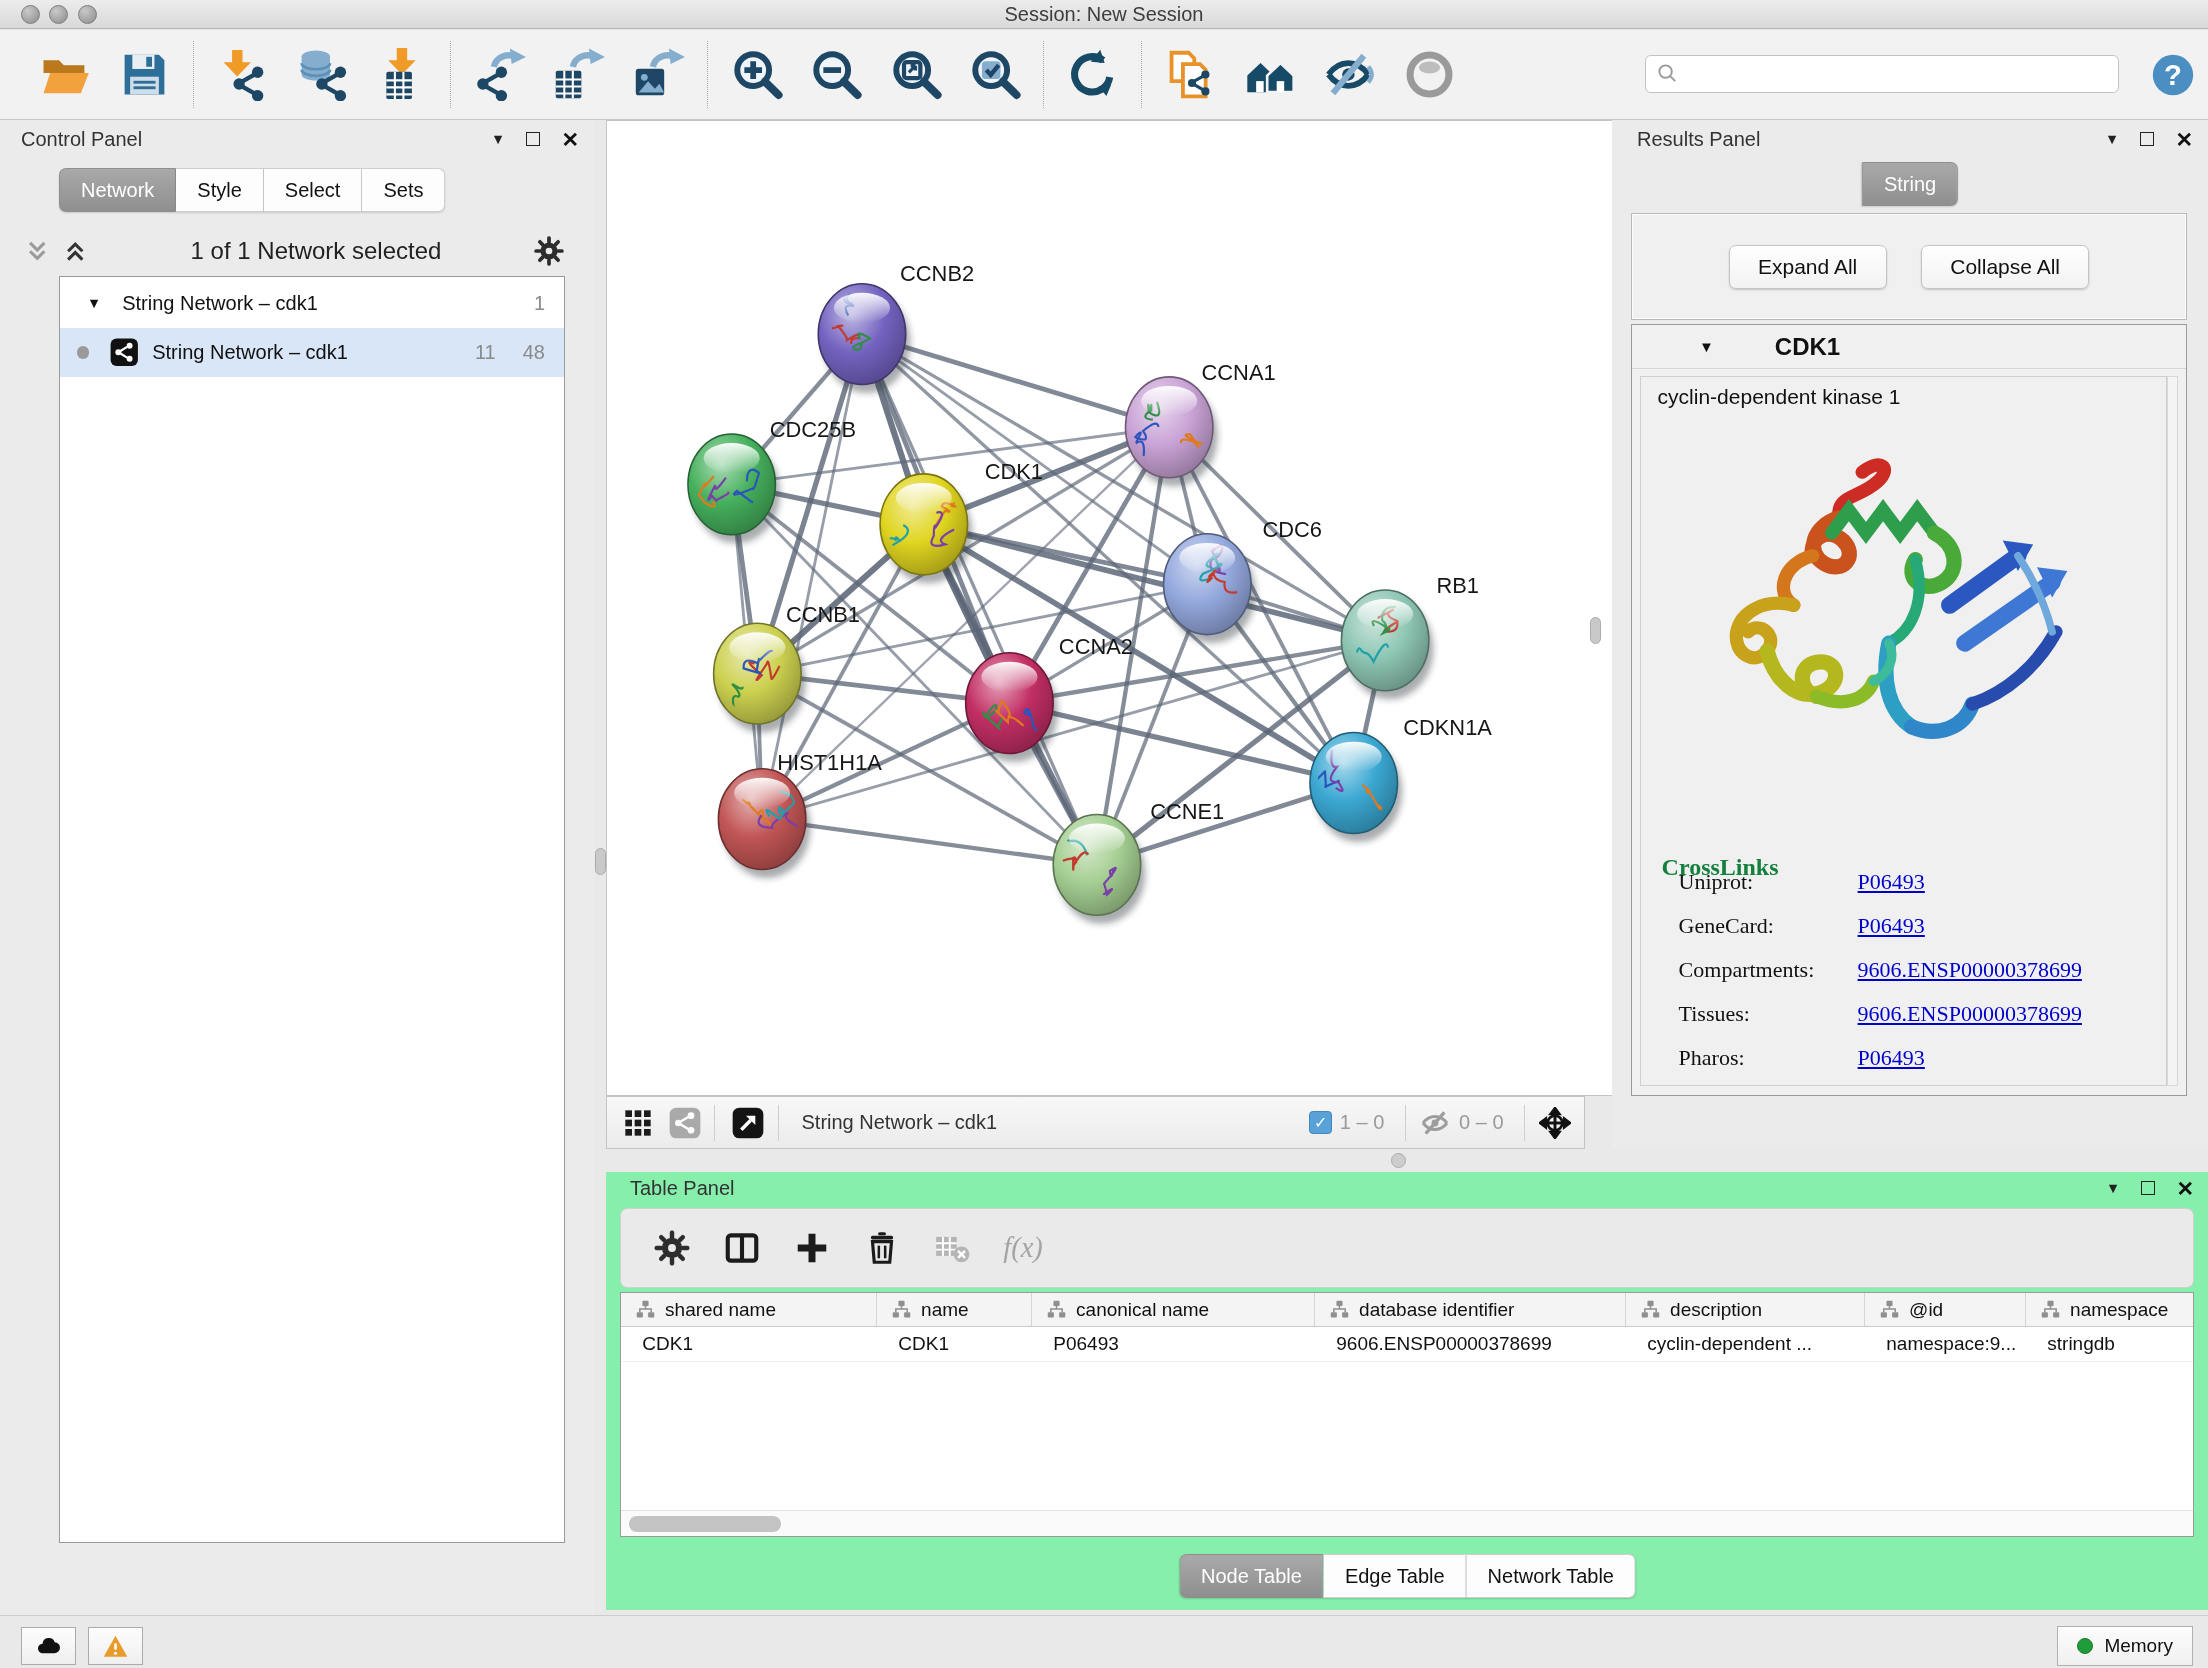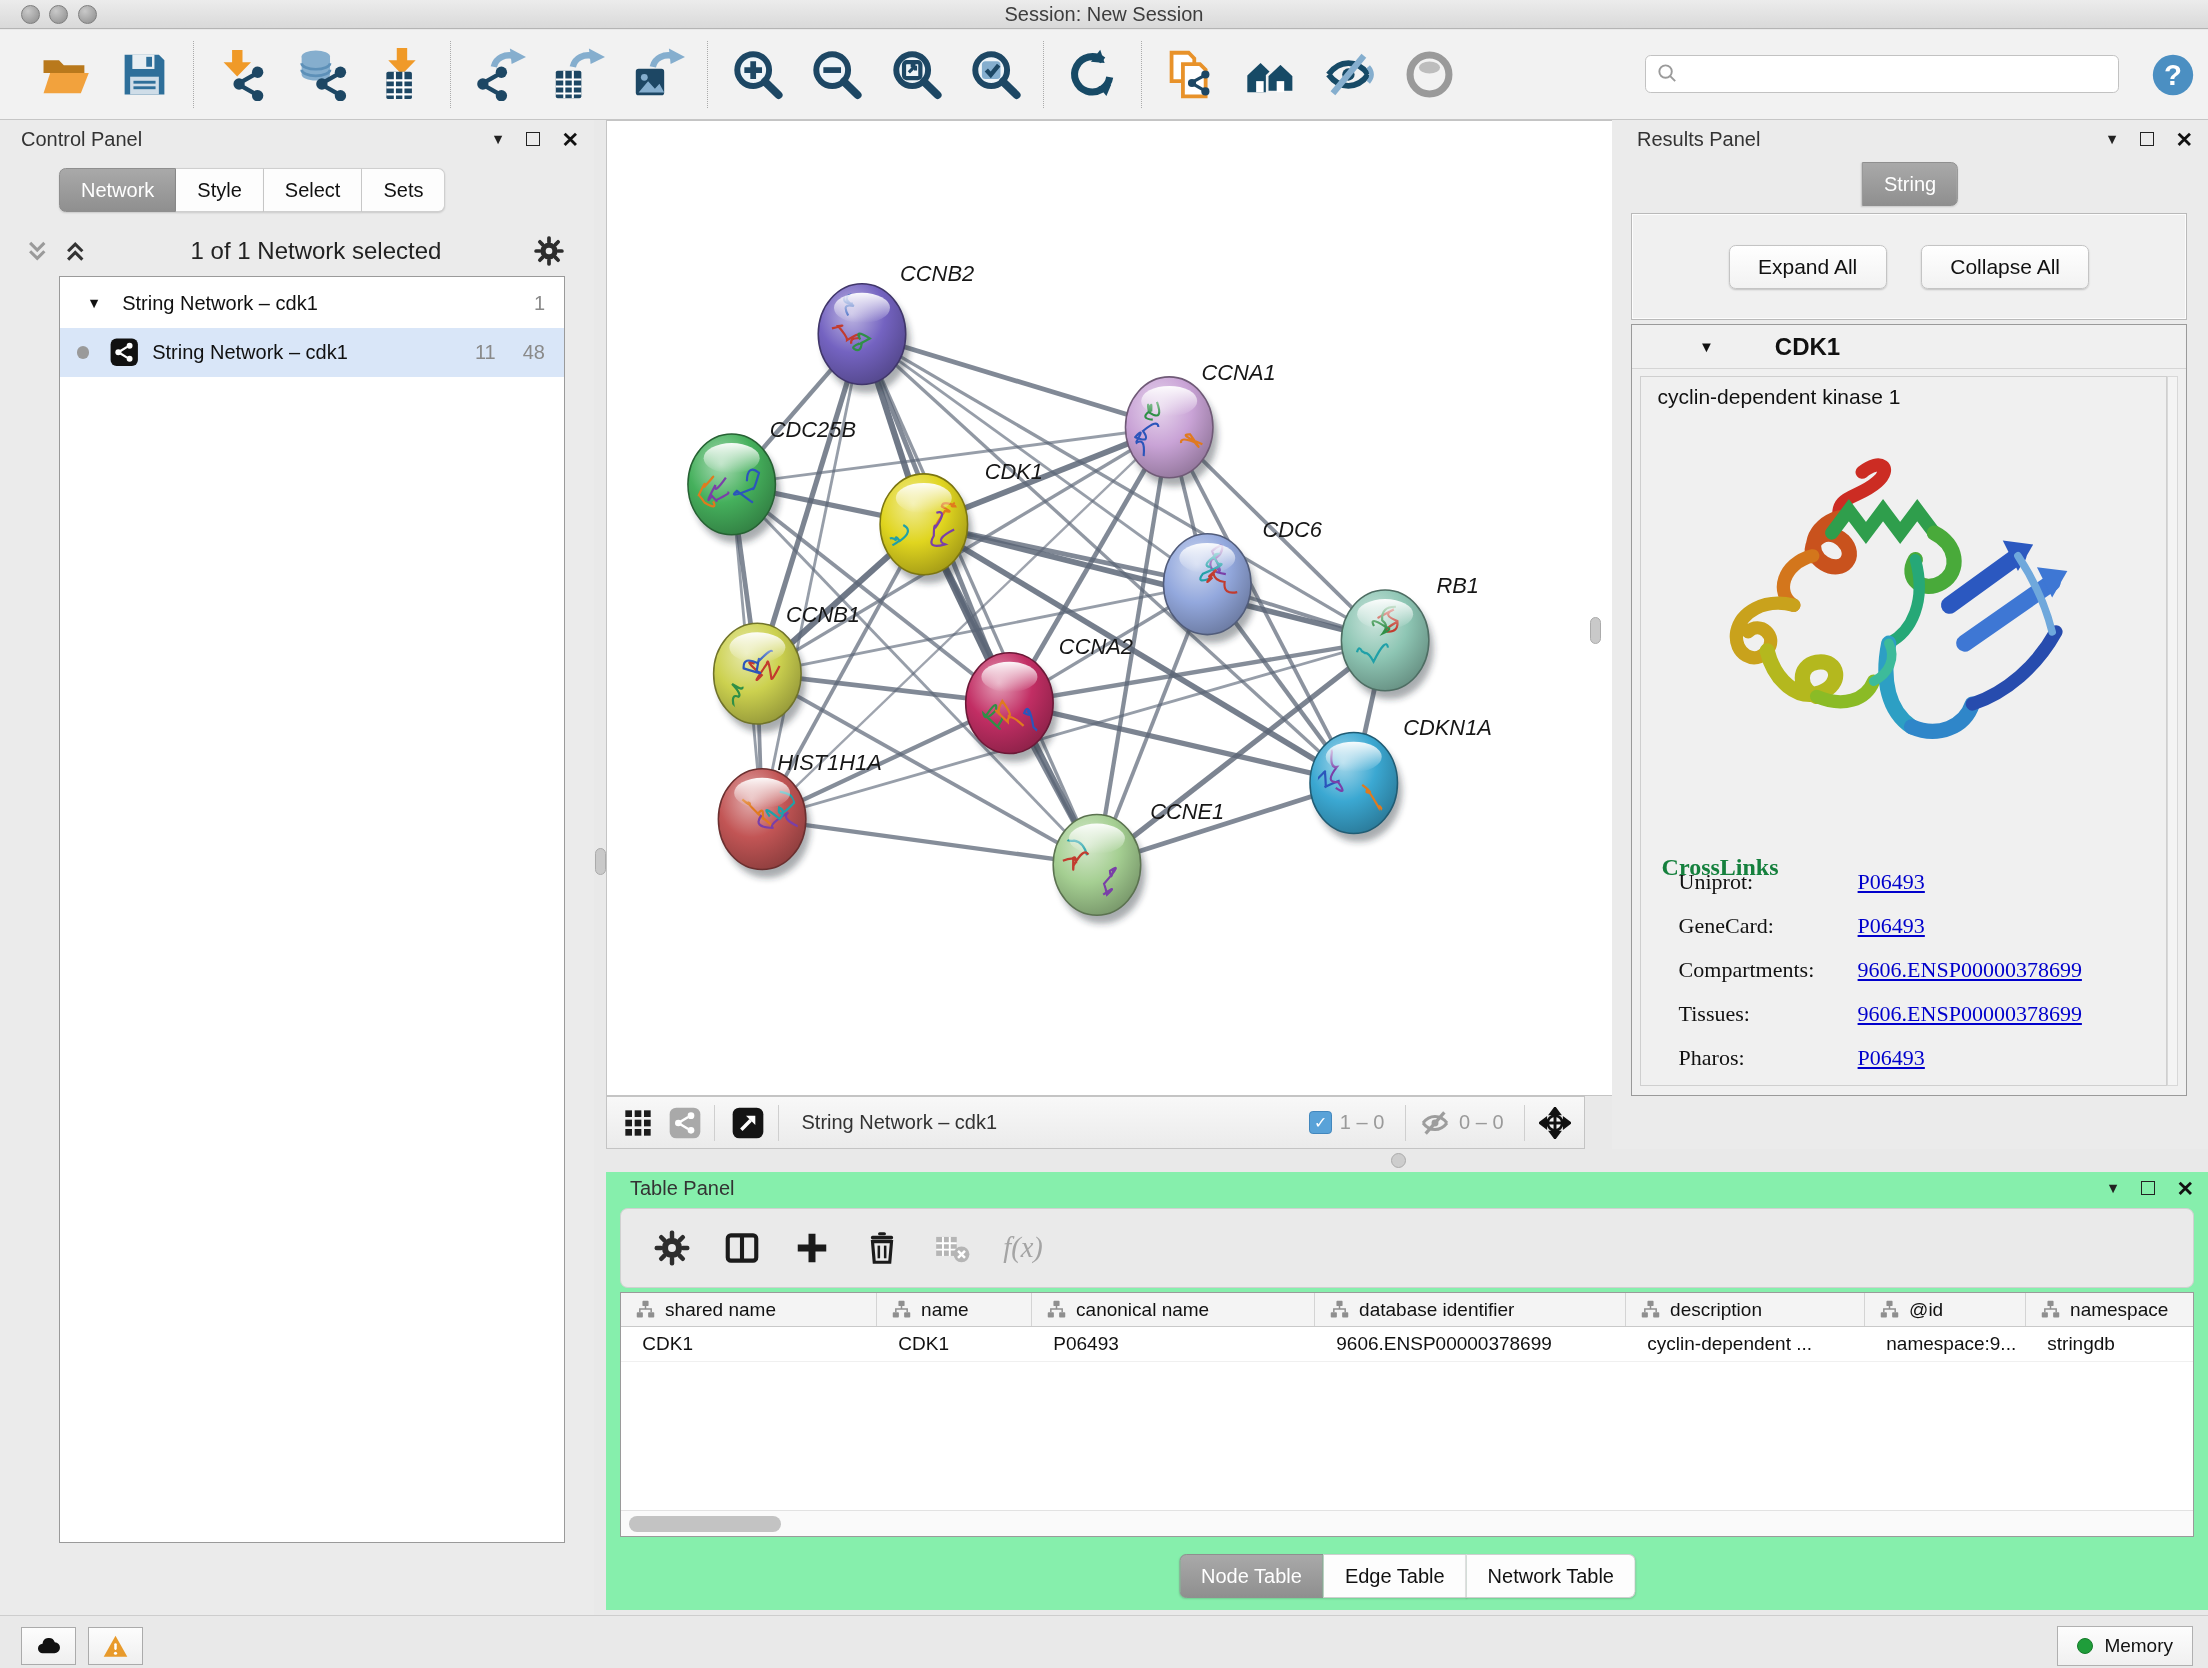--- a/index.html
+++ b/index.html
@@ -54,21 +54,21 @@
   .tree-box{position:absolute;left:59px;top:156px;width:506px;height:1267px;background:#fff;
     border:1.9px solid #9a9a9a;}
   .tree-row{position:absolute;left:0;width:100%;height:49px;display:flex;align-items:center;font-size:20px;color:#111;}
   .tree-row .cnt{color:#8a8a8a;}
   .row-sel{background:#d9e6f8;}
   .dot{width:12.4px;height:12.4px;border-radius:50%;background:#9a9a9a;}
   .share-badge{width:28.5px;height:28.5px;}
 
   
   .net-canvas{position:absolute;left:606px;top:120px;width:1078px;height:976px;background:#fff;
-    border:1px solid #c4c4c4;font-style:italic;}
+    border:1px solid #c4c4c4;}
   .net-status{position:absolute;left:606px;top:1096px;width:979px;height:53px;
     background:linear-gradient(#f8f8f8,#ebebeb);border:1px solid #c4c4c4;display:flex;align-items:center;}
   .ns-btn{width:32px;height:32px;margin-left:15px;flex:none;}
   .ns-sep{width:0;height:36px;border-left:1px solid #cfcfcf;margin:0 13.3px;flex:none;}
   .ns-title{font-size:20px;color:#333;margin-left:9.5px;}
   .ns-right{margin-left:auto;display:flex;align-items:center;}
   .ns-count{font-size:20px;color:#9a9a9a;margin:0 7.6px;}
   .chkbox{width:23px;height:23px;background:#59a2d8;border:1px solid #4287bd;border-radius:3.8px;
     color:#fff;font-size:16px;line-height:22px;text-align:center;}
 

